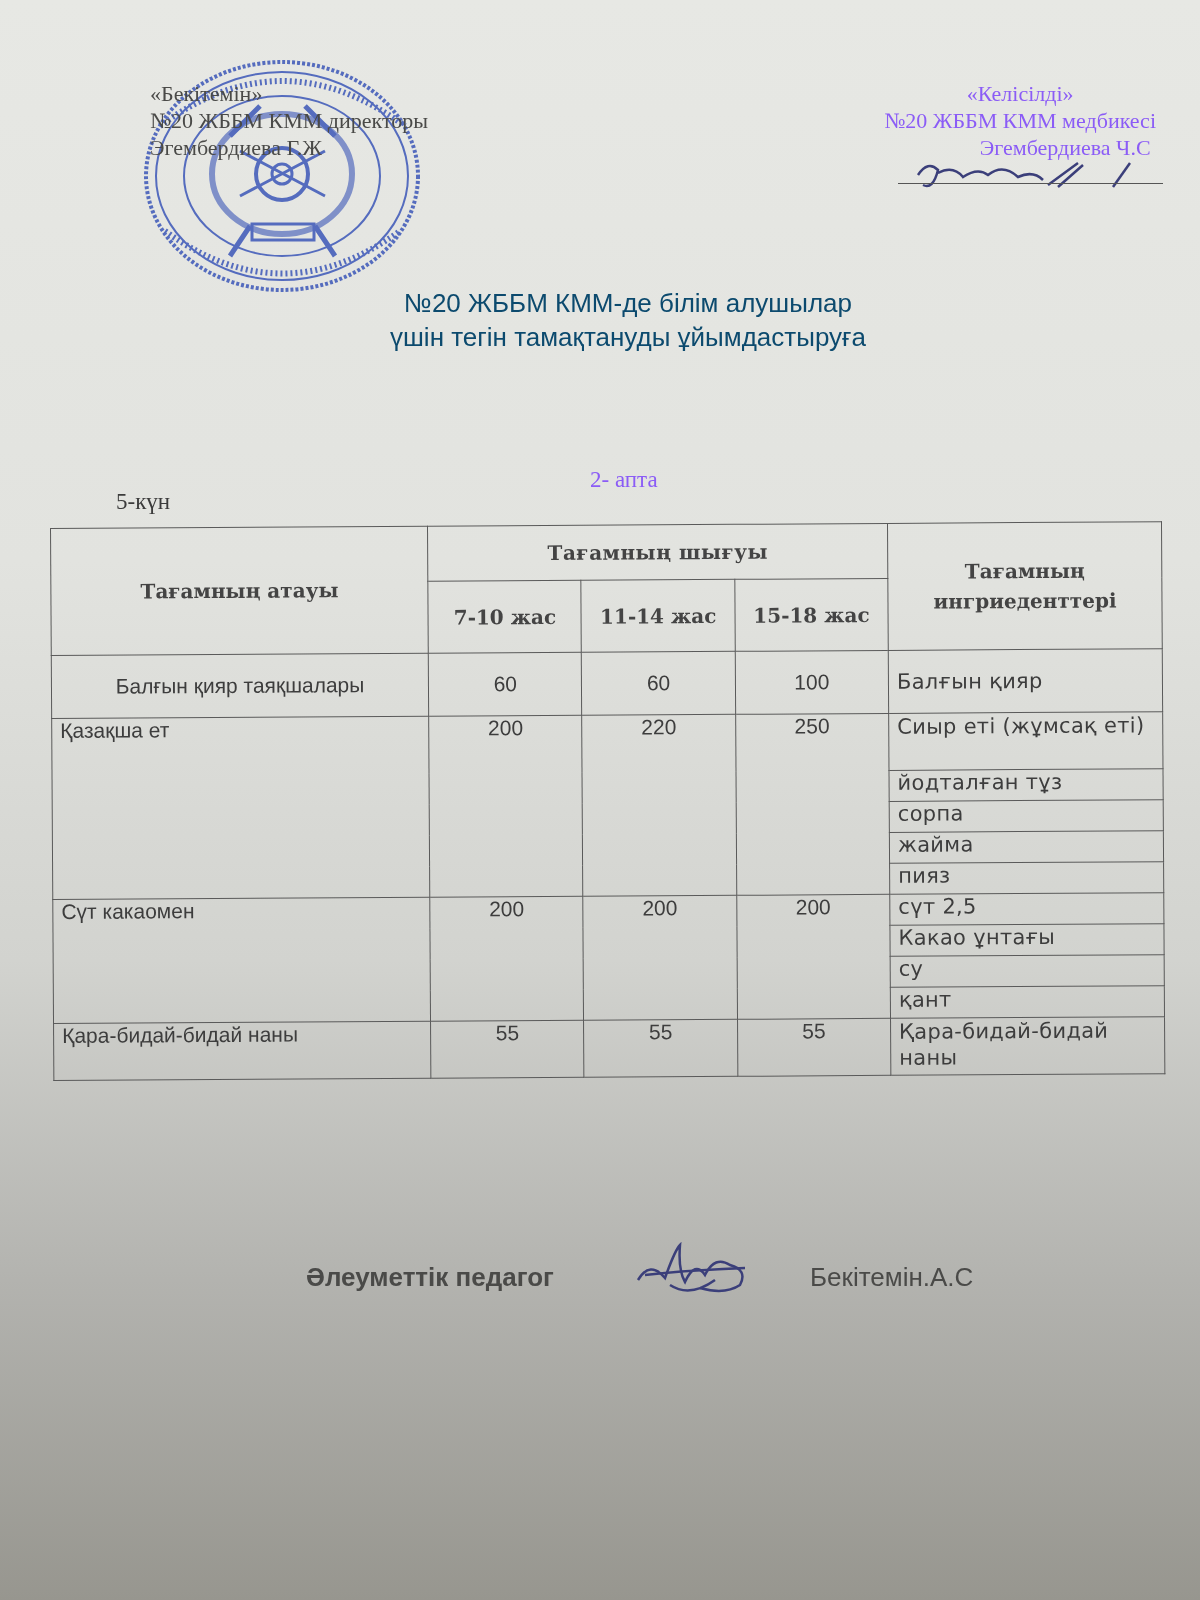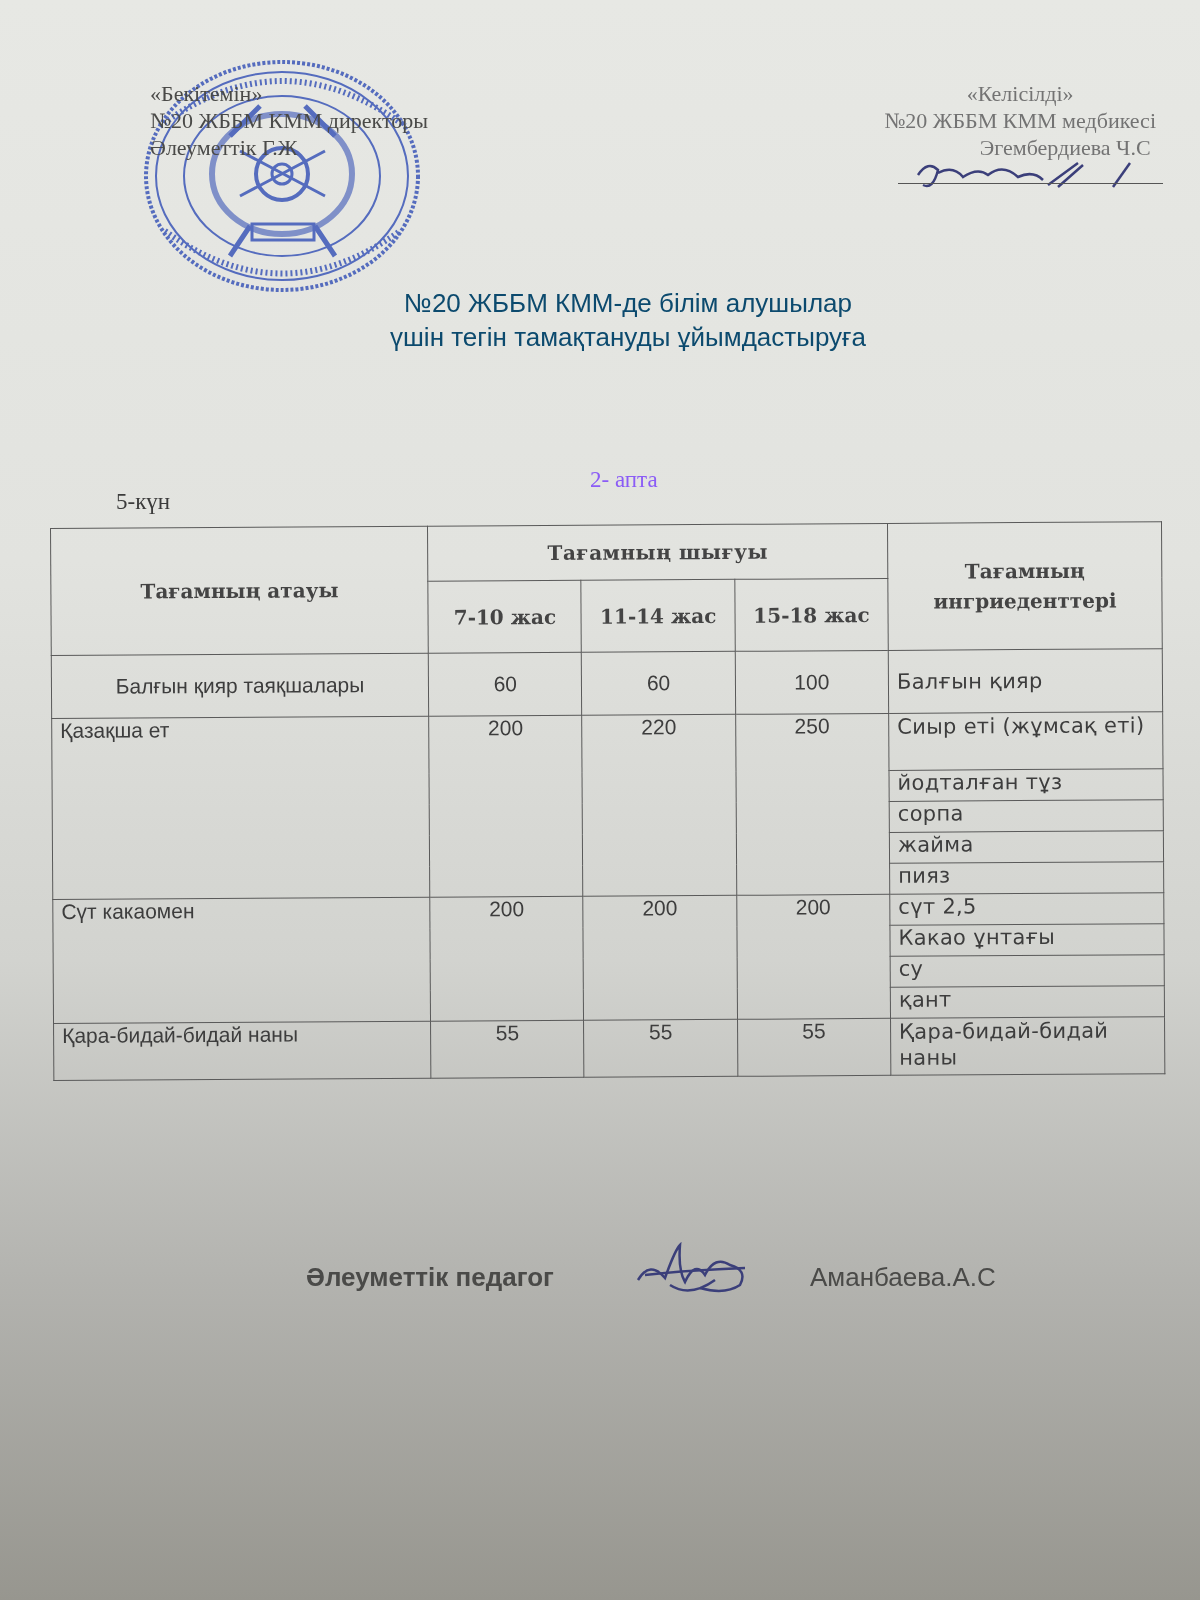--- a/index.html
+++ b/index.html
@@ -11,21 +11,21 @@
       position: relative;
     }
     .page { position: absolute; left: 0; top: 0; width: 1200px; height: 1168px; margin-left: 28px; }
 
     .approve-left {
       position: absolute; left: 122px; top: 80px;
       font-size: 22px; line-height: 27px; color: #4a4a48;
     }
     .approve-right {
       position: absolute; right: 72px; top: 80px;
-      font-size: 22px; line-height: 27px; color: #737373;
+      font-size: 22px; line-height: 27px; color: #8b5cf6;
       text-align: center;
     }
     .approve-right .line { display: block; }
     .sig-line {
       position: absolute; left: 870px; top: 183px; width: 265px; height: 1px; background: #555;
     }
     .sig-right { position: absolute; left: 880px; top: 155px; }
     .sig-bottom { position: absolute; left: 602px; top: 1240px; }
 
     .stamp { position: absolute; left: 112px; top: 56px; width: 285px; height: 240px; }
@@ -97,21 +97,21 @@
       <path d="M100 140 L185 95 M100 95 L185 140" stroke-width="3"></path>
       <rect x="112" y="168" width="62" height="16" stroke-width="3"></rect>
       <path d="M20 70 Q142 -20 265 70" stroke-width="6" stroke-dasharray="2 3"></path>
       <path d="M25 175 Q142 260 260 175" stroke-width="6" stroke-dasharray="2 3"></path>
     </g>
   </svg>
 
   <div class="approve-left">
     <div>«Бекітемін»</div>
     <div>№20 ЖББМ КММ директоры</div>
-    <div>Әлеуметтік Г.Ж</div>
+    <div>Эгембердиева Г.Ж</div>
   </div>
 
   <div class="approve-right">
     <span class="line">«Келісілді»</span>
     <span class="line">№20 ЖББМ КММ медбикесі</span>
     <span class="line" style="padding-left:90px;font-family:Liberation Serif, serif;">Эгембердиева Ч.С</span>
   </div>
 
   <svg class="sig-right" width="250" height="40" viewBox="0 0 250 40">
     <g fill="none" stroke="#3b3f7a" stroke-width="2.5">
@@ -199,15 +199,15 @@
     </table>
 
   <div class="footer-role">Әлеуметтік педагог</div>
   <svg class="sig-bottom" width="130" height="60" viewBox="0 0 130 60">
     <g fill="none" stroke="#3b3f7a" stroke-width="2.5">
       <path d="M8 40 Q20 20 35 38 Q45 10 50 5 Q48 30 55 42 Q65 20 75 35 Q85 15 100 25 Q118 30 110 45 Q95 55 70 48"></path>
       <path d="M15 35 Q60 30 115 28"></path>
       <path d="M40 45 Q60 58 85 40"></path>
     </g>
   </svg>
-  <div class="footer-name">Аманбаева.А.С</div>
+  <div class="footer-name">Бекітемін.А.С</div>
 
 </div>
 
 </body></html>

